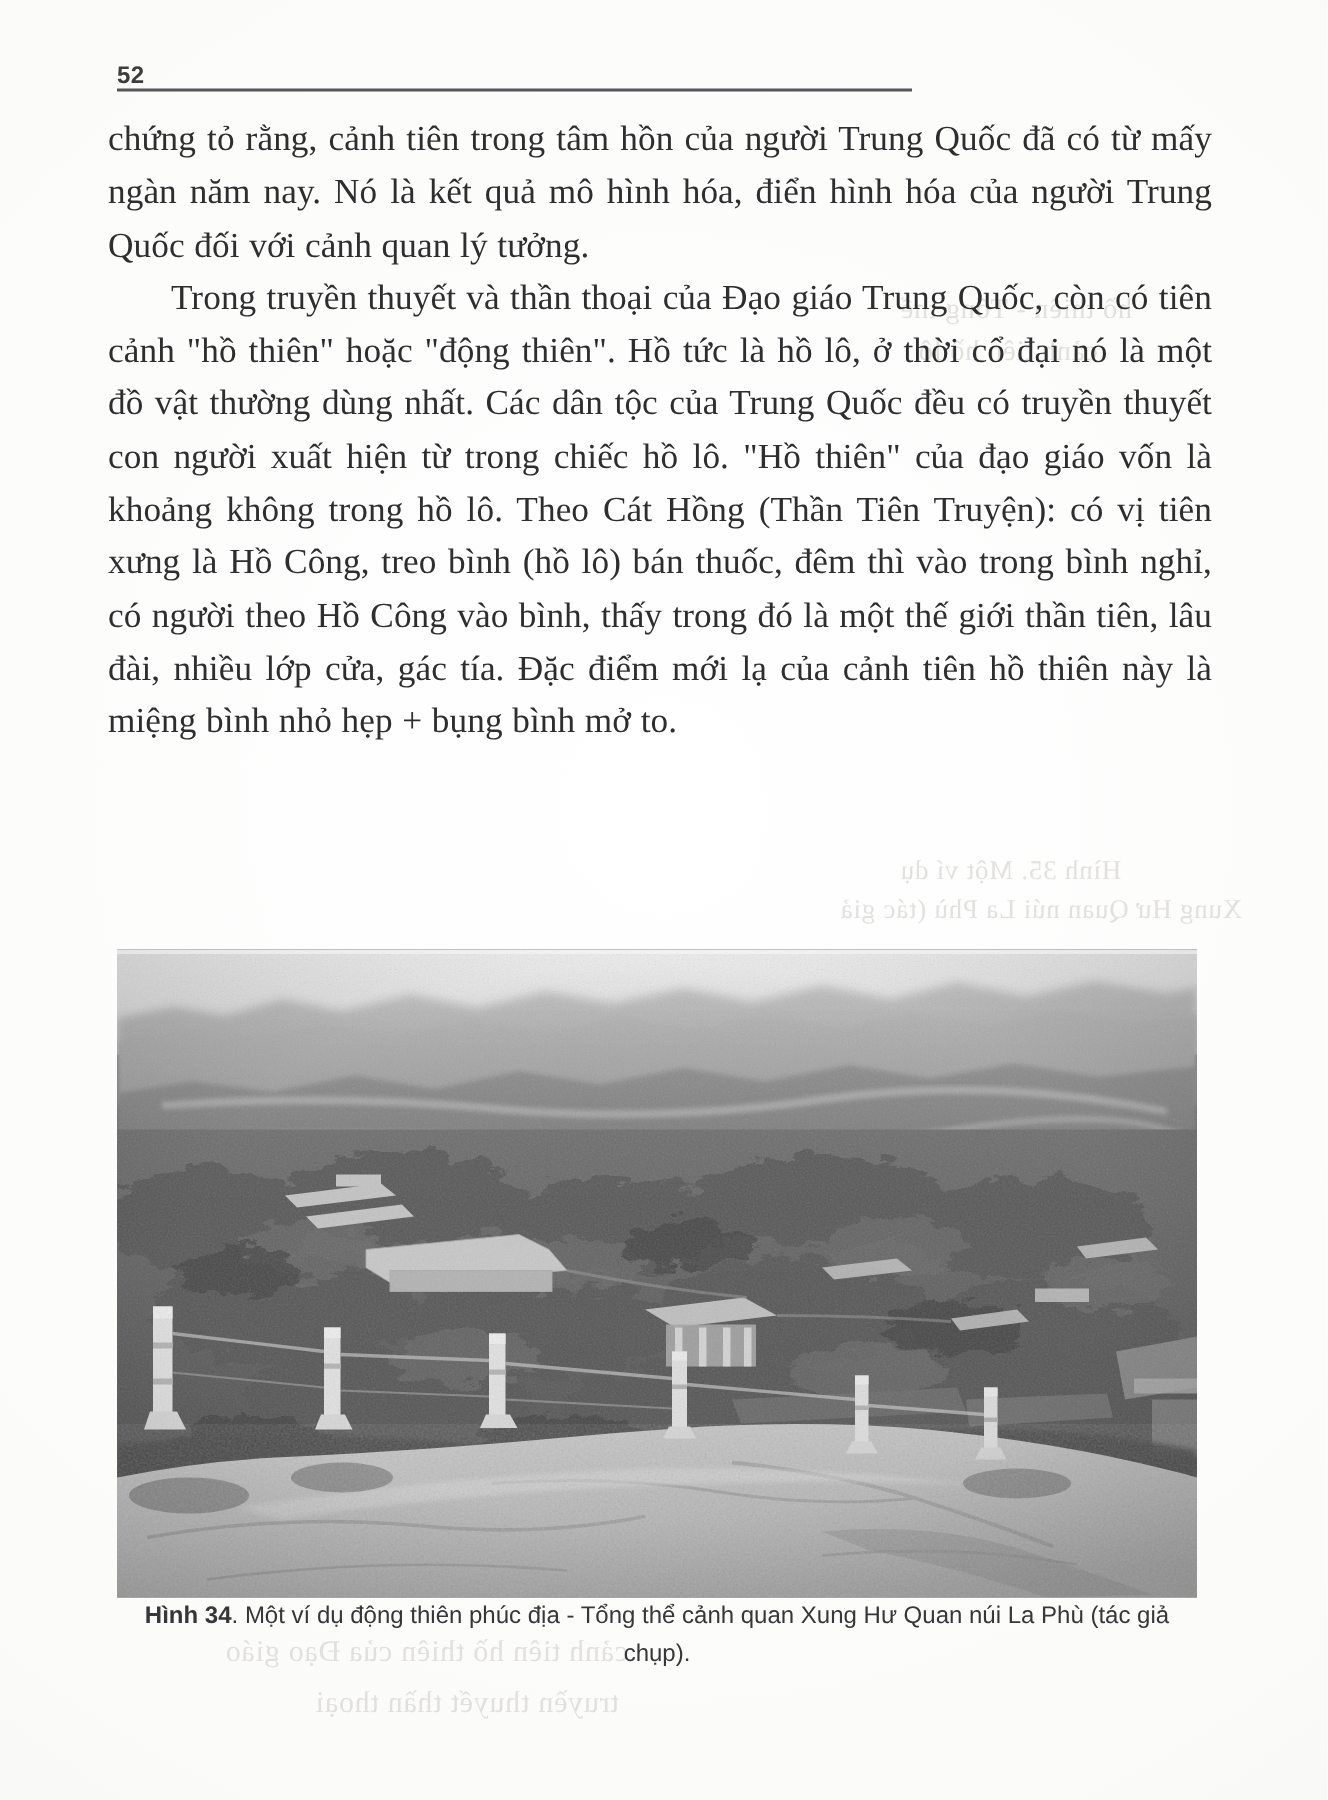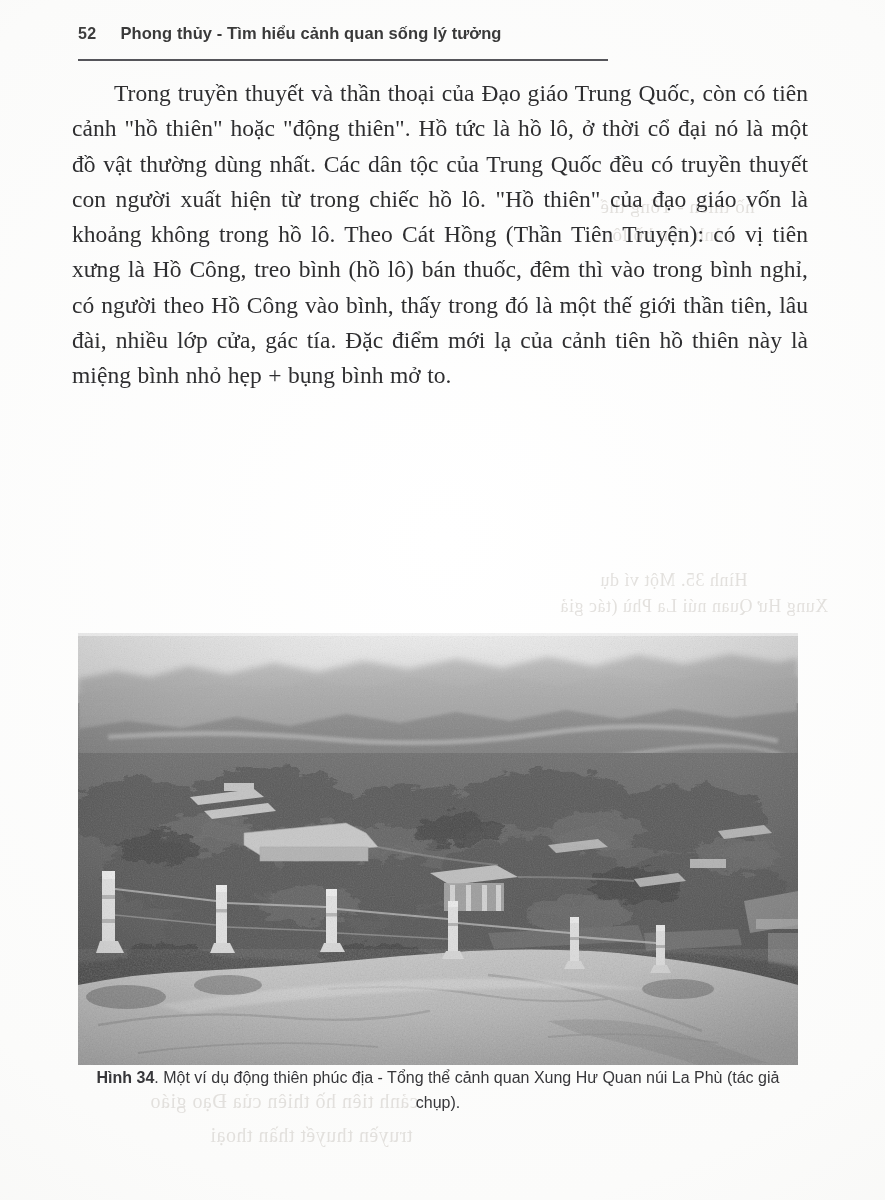--- a/index.html
+++ b/index.html
@@ -35,21 +35,21 @@
     opacity: .72;
     white-space: nowrap;
     pointer-events: none;
     user-select: none;
   }
 
   
   .running-head {
     position: absolute;
     left: 78px;
-    top: 24px;
+    top: 42px;
     width: 530px;
     display: flex;
     align-items: baseline;
     gap: 24px;
   }
   .folio {
     font-family: "Liberation Sans", sans-serif;
     font-size: 16px;
     font-weight: bold;
     color: #3d3d3d;
@@ -135,25 +135,25 @@
     <div class="bleed" style="left: 600px; top: 196px; font-size: 19px;">hồ thiên - Tổng thể</div>
     <div class="bleed" style="left: 612px; top: 224px; font-size: 19px;">cảnh tiên hồ lô</div>
     <div class="bleed" style="left: 560px; top: 596px; font-size: 18px;">Xung Hư Quan núi La Phù (tác giả</div>
     <div class="bleed" style="left: 600px; top: 570px; font-size: 18px;">Hình 35. Một ví dụ</div>
     <div class="bleed" style="left: 150px; top: 1090px; font-size: 20px;">cảnh tiên hồ thiên của Đạo giáo</div>
     <div class="bleed" style="left: 210px; top: 1124px; font-size: 20px;">truyền thuyết thần thoại</div>
   </div>
 
 <div class="running-head">
   <span class="folio">52</span>
-  <span class="head-title">Phong thủy - Tìm hiểu cảnh quan sống lý tưởng</span>
 </div>
 <div class="head-rule"></div>
 
 <div class="body-col">
+  <p class="para">chứng tỏ rằng, cảnh tiên trong tâm hồn của người Trung Quốc đã có từ mấy ngàn năm nay. Nó là kết quả mô hình hóa, điển hình hóa của người Trung Quốc đối với cảnh quan lý tưởng.</p>
   <p class="para indent">Trong truyền thuyết và thần thoại của Đạo giáo Trung Quốc, còn có tiên cảnh "hồ thiên" hoặc "động thiên". Hồ tức là hồ lô, ở thời cổ đại nó là một đồ vật thường dùng nhất. Các dân tộc của Trung Quốc đều có truyền thuyết con người xuất hiện từ trong chiếc hồ lô. "Hồ thiên" của đạo giáo vốn là khoảng không trong hồ lô. Theo Cát Hồng (Thần Tiên Truyện): có vị tiên xưng là Hồ Công, treo bình (hồ lô) bán thuốc, đêm thì vào trong bình nghỉ, có người theo Hồ Công vào bình, thấy trong đó là một thế giới thần tiên, lâu đài, nhiều lớp cửa, gác tía. Đặc điểm mới lạ của cảnh tiên hồ thiên này là miệng bình nhỏ hẹp + bụng bình mở to.</p>
 </div>
 
 <figure class="figure" style="margin:0;">
   <div class="photo">
     <svg viewBox="0 0 720 432" preserveAspectRatio="none" role="img" aria-label="Ảnh chụp toàn cảnh núi La Phù: tiền cảnh là phiến đá lớn sáng màu với các cột lan can trắng, phía sau là rừng cây rậm rạp, cụm công trình Xung Hư Quan và dãy núi mờ xa dưới bầu trời sáng.">
       <defs>
 
         <filter id="grain" x="0" y="0" width="100%" height="100%">
           <feTurbulence type="fractalNoise" baseFrequency="0.9" numOctaves="4" seed="7" result="n"></feTurbulence>

